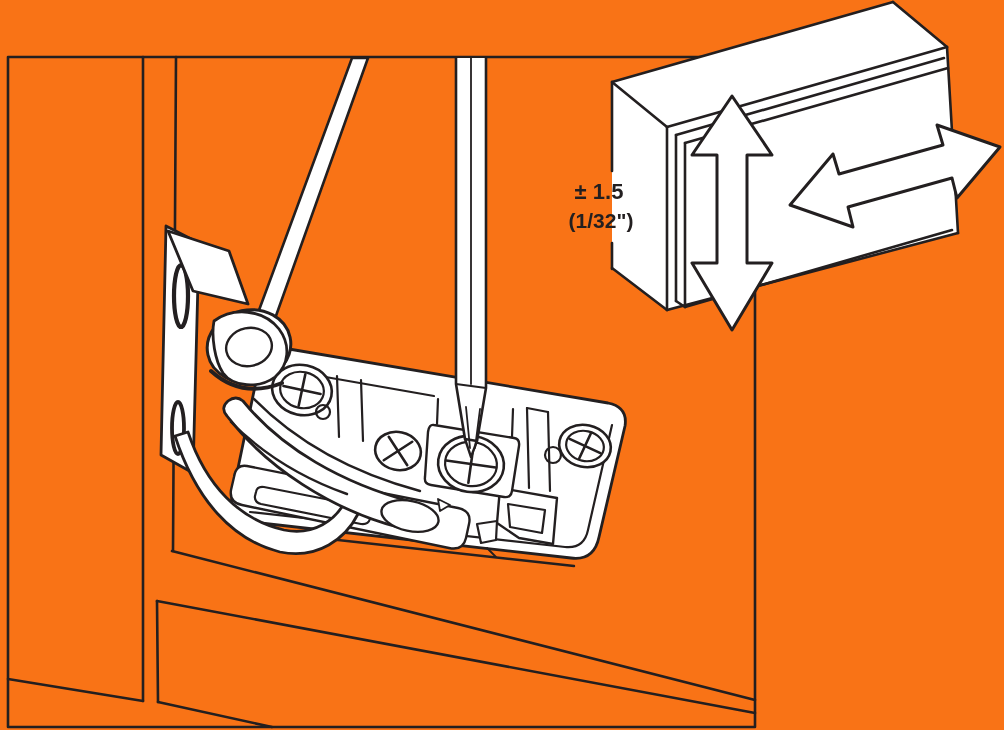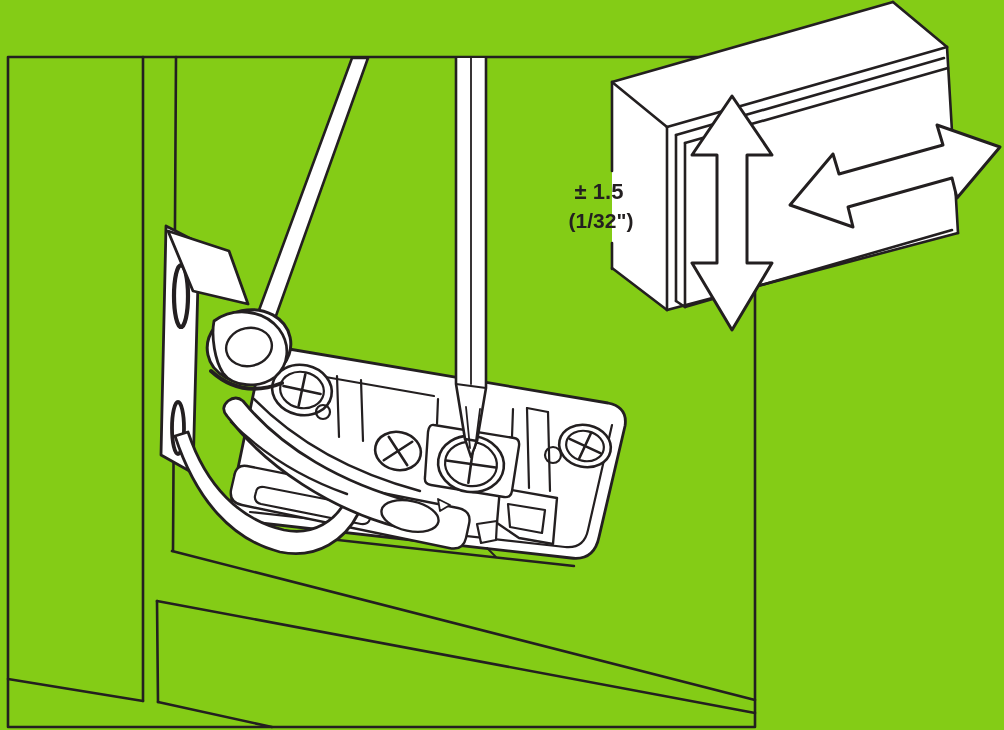--- a/index.html
+++ b/index.html
@@ -1,16 +1,16 @@
 <!DOCTYPE html>
 <html><head>
 <meta charset="utf-8">
 <style>
   html,body{margin:0;padding:0;background:#ffffff;}
-  .stage{position:relative;width:1004px;height:730px;background:#84cc16;overflow:hidden;
+  .stage{position:relative;width:1004px;height:730px;background:#f97316;overflow:hidden;
          font-family:"Liberation Sans", sans-serif;}
   svg{display:block;}
   svg *{stroke:#231f20;fill:none;stroke-width:2.6;stroke-linejoin:round;stroke-linecap:round;}
   svg .fw{fill:#ffffff;}           
   svg .fo{fill:#ffffff;stroke:none;}
   svg .w18{stroke-width:1.8;} svg .w22{stroke-width:2.2;} svg .w24{stroke-width:2.4;}
   svg .w28{stroke-width:2.8;} svg .w3{stroke-width:3;} svg .w38{stroke-width:3.8;}
   svg .w42{stroke-width:4.2;} svg .w45{stroke-width:4.5;} svg .w6{stroke-width:6;}
   svg .w65{stroke-width:6.5;} svg .w4{stroke-width:4;}
   svg text{stroke:none;fill:#231f20;font-weight:bold;font-family:"Liberation Sans",sans-serif;}

